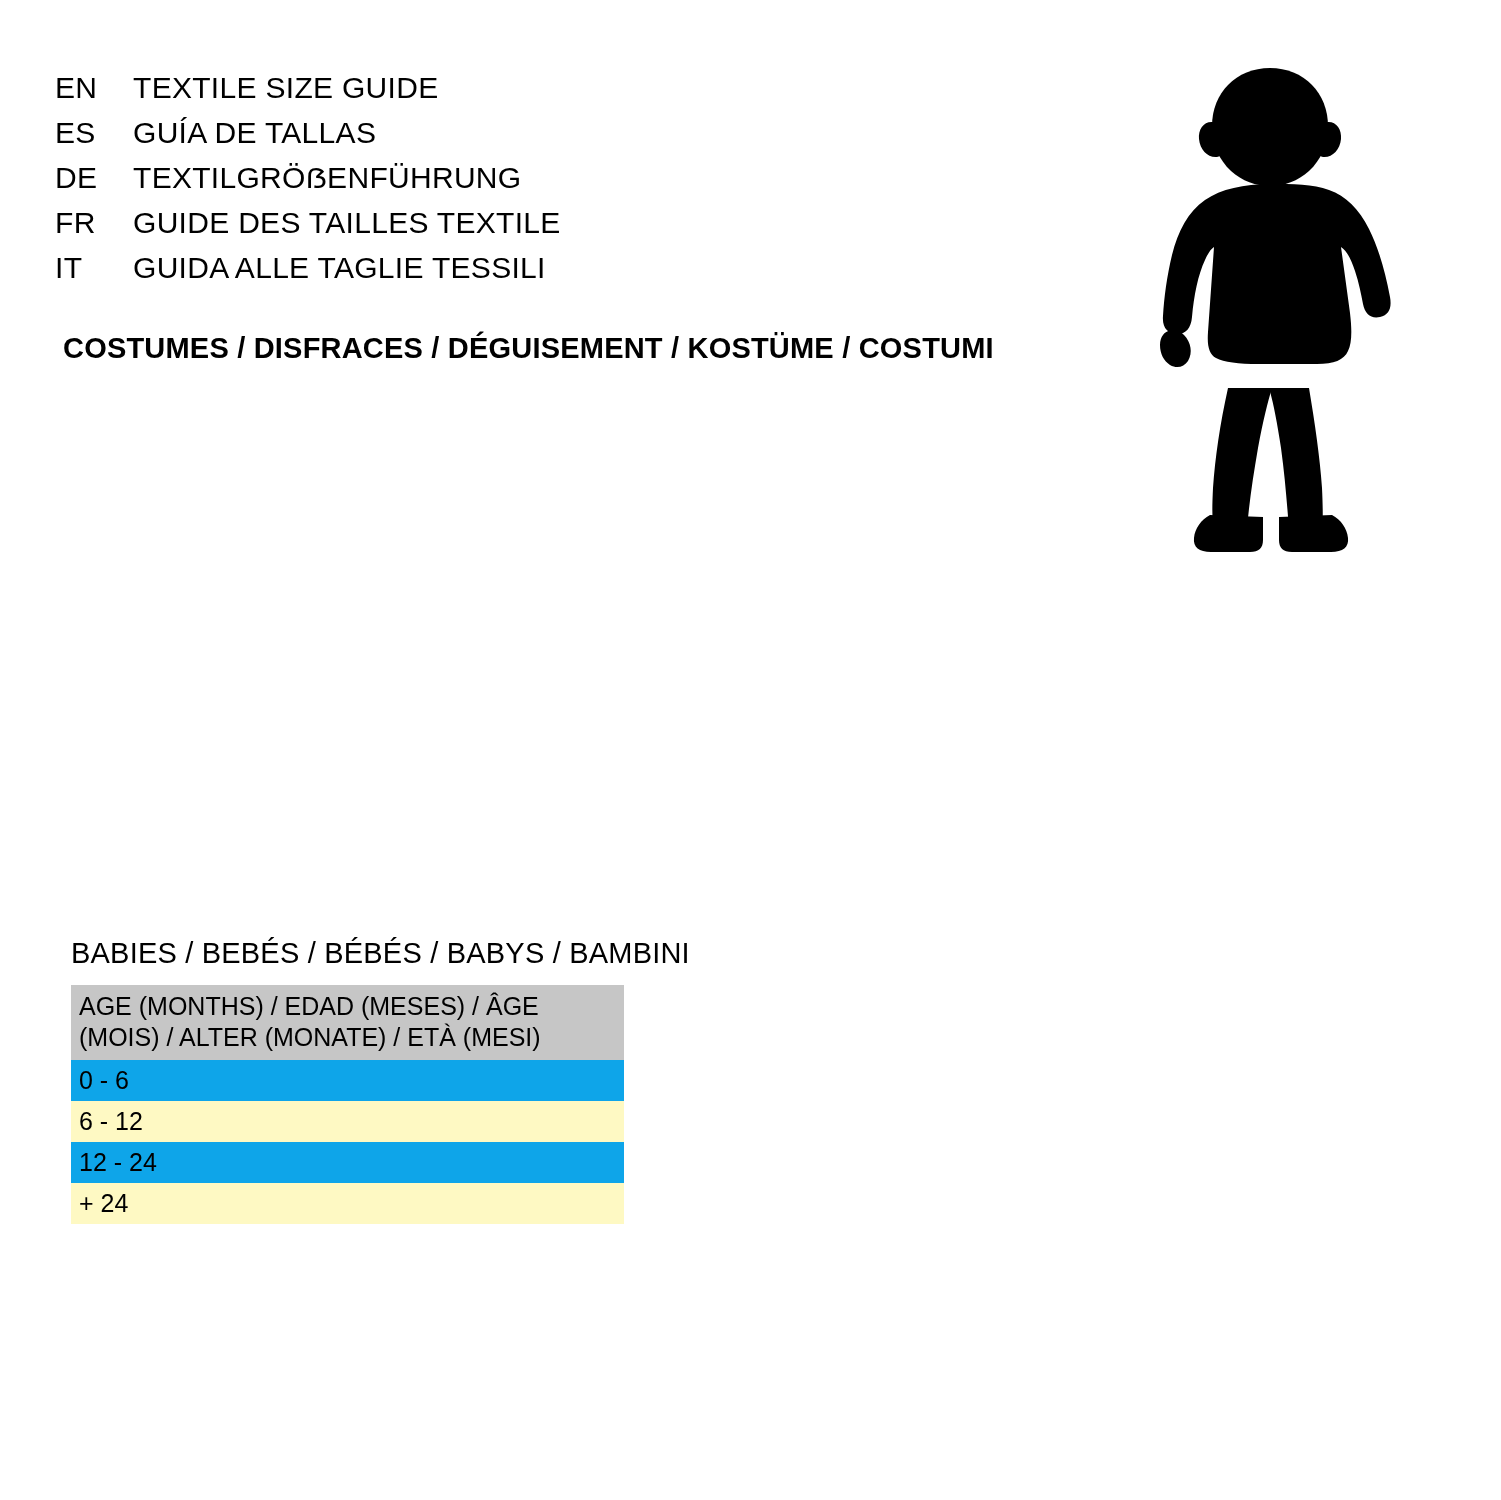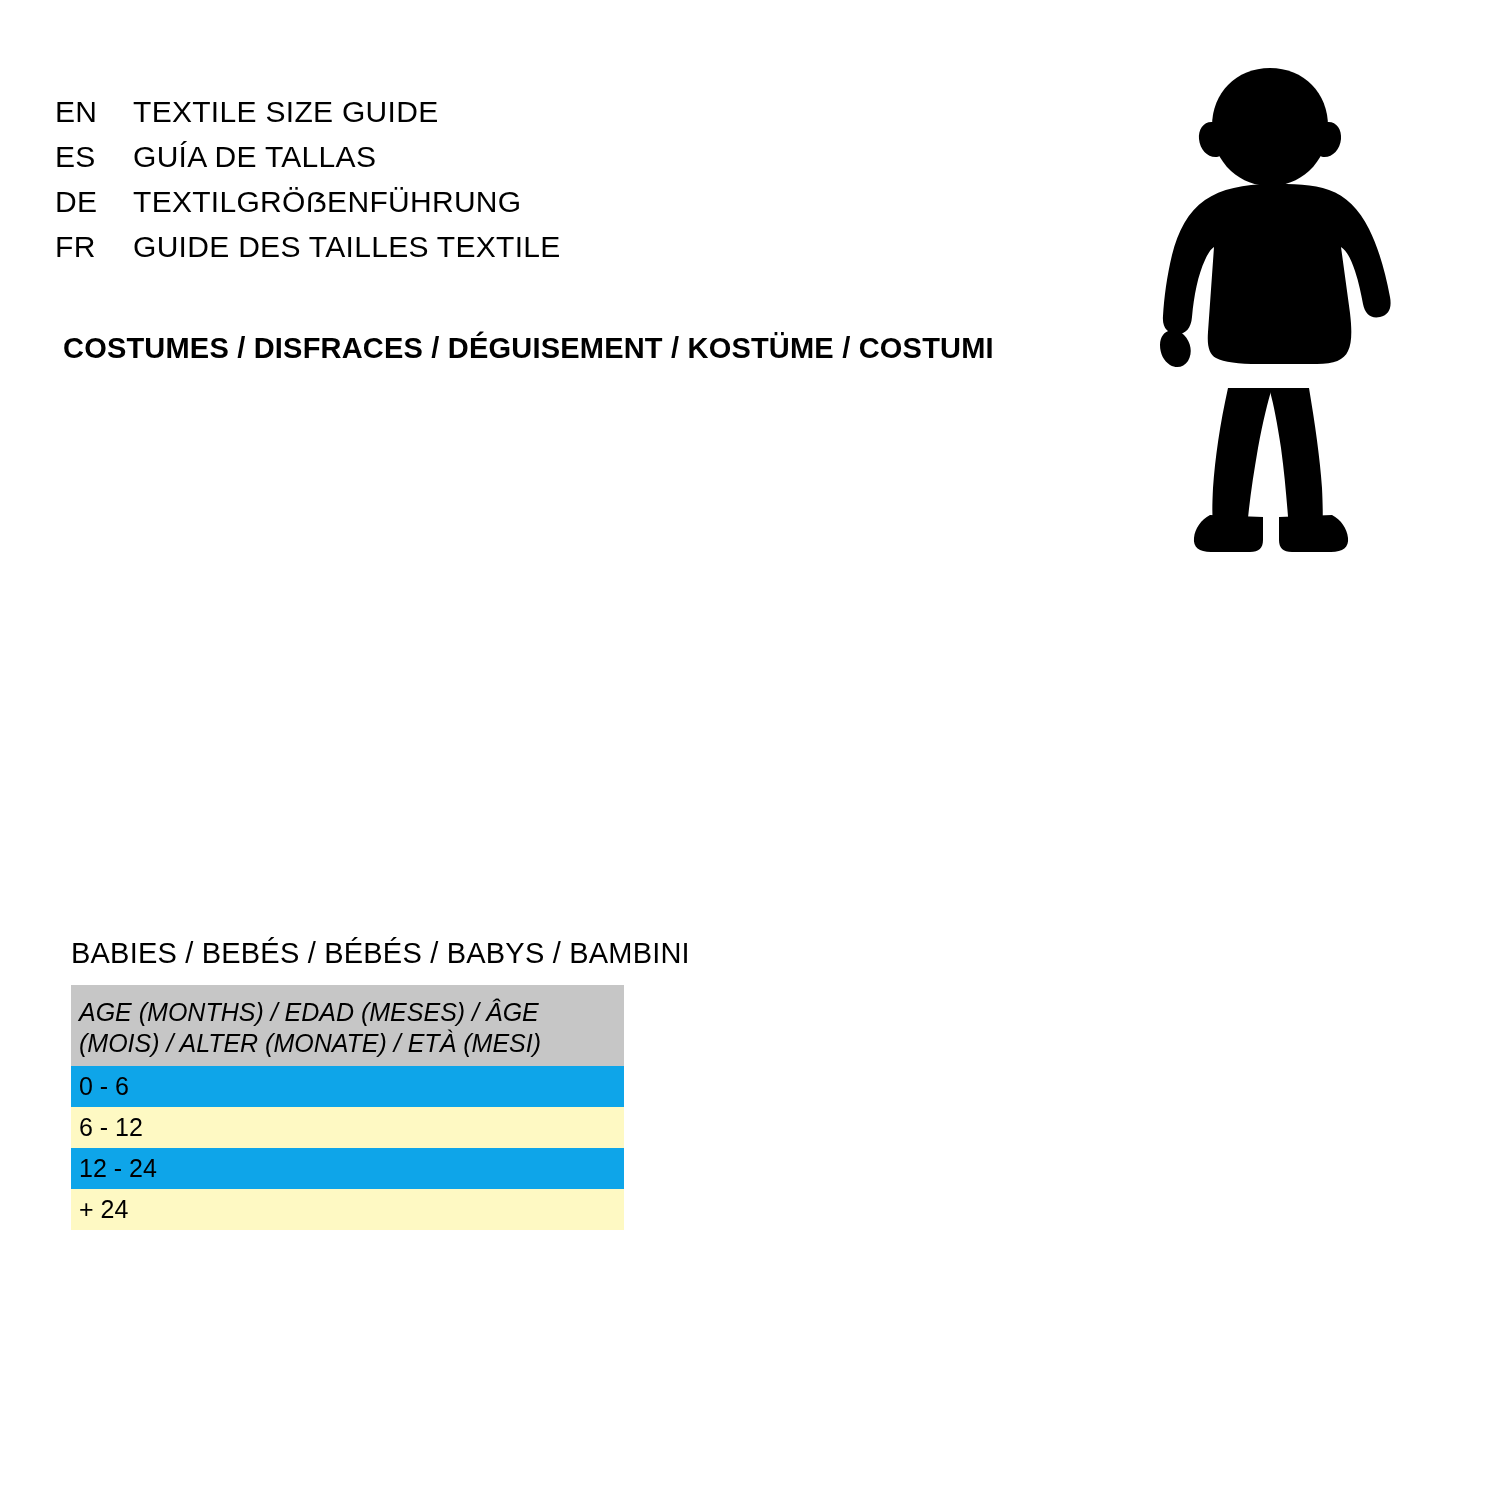--- a/index.html
+++ b/index.html
@@ -13,21 +13,21 @@
     font-family: "Liberation Sans", sans-serif;
     color: #000000;
     position: relative;
     overflow: hidden;
   }
 
   
   .lang-block {
     position: absolute;
     left: 55px;
-    top: 89px;
+    top: 65px;
     width: 1000px;
   }
   .lang-row {
     display: flex;
     align-items: baseline;
     font-size: 30px;
     line-height: 45px;
     letter-spacing: 0.3px;
     white-space: nowrap;
   }
@@ -81,22 +81,21 @@
     border-collapse: collapse;
     width: 553px;
     table-layout: fixed;
   }
   table.size-table th {
     background: #c6c6c6;
     font-weight: normal;
     text-align: left;
     font-size: 25px;
     line-height: 31px;
-    padding: 12px 8px 7px 8px;
-    font-style: italic;
+    padding: 6px 8px 7px 8px;
   }
   table.size-table td {
     font-size: 25px;
     line-height: 31px;
     padding: 5px 8px 5px 8px;
     text-align: left;
   }
   table.size-table tr.odd td {
     background: #0ea5e9;
   }
@@ -116,20 +115,24 @@
     <span class="lang-code">ES</span>
     <span class="lang-text">GUÍA DE TALLAS</span>
   </div>
   <div class="lang-row">
     <span class="lang-code">DE</span>
     <span class="lang-text">TEXTILGRÖẞENFÜHRUNG</span>
   </div>
   <div class="lang-row">
     <span class="lang-code">FR</span>
     <span class="lang-text">GUIDE DES TAILLES TEXTILE</span>
+  </div>
+  <div class="lang-row">
+    <span class="lang-code">IT</span>
+    <span class="lang-text">GUIDA ALLE TAGLIE TESSILI</span>
   </div>
 </div>
 
 <div class="costumes-line">COSTUMES / DISFRACES / DÉGUISEMENT / KOSTÜME / COSTUMI</div>
 
 <div class="silhouette">
   <svg viewBox="0 0 340 500" xmlns="http://www.w3.org/2000/svg" aria-hidden="true">
     <g fill="#000000">
 
       <path d="M170 8

